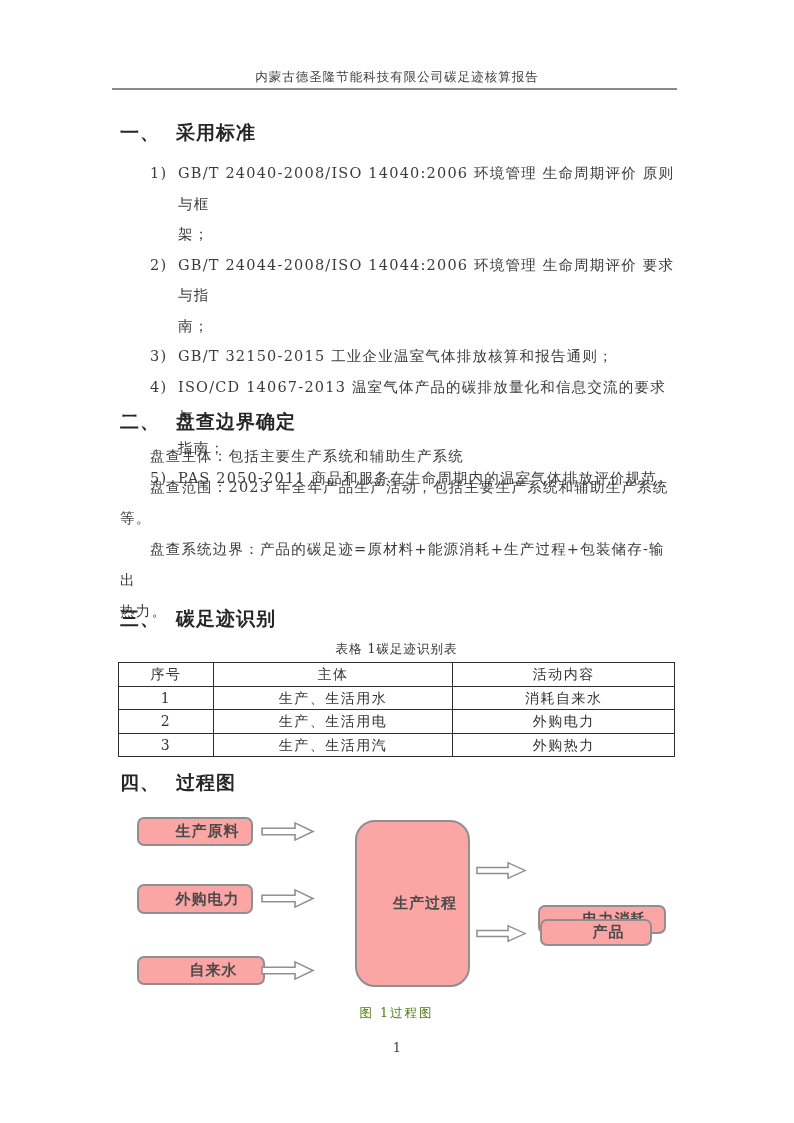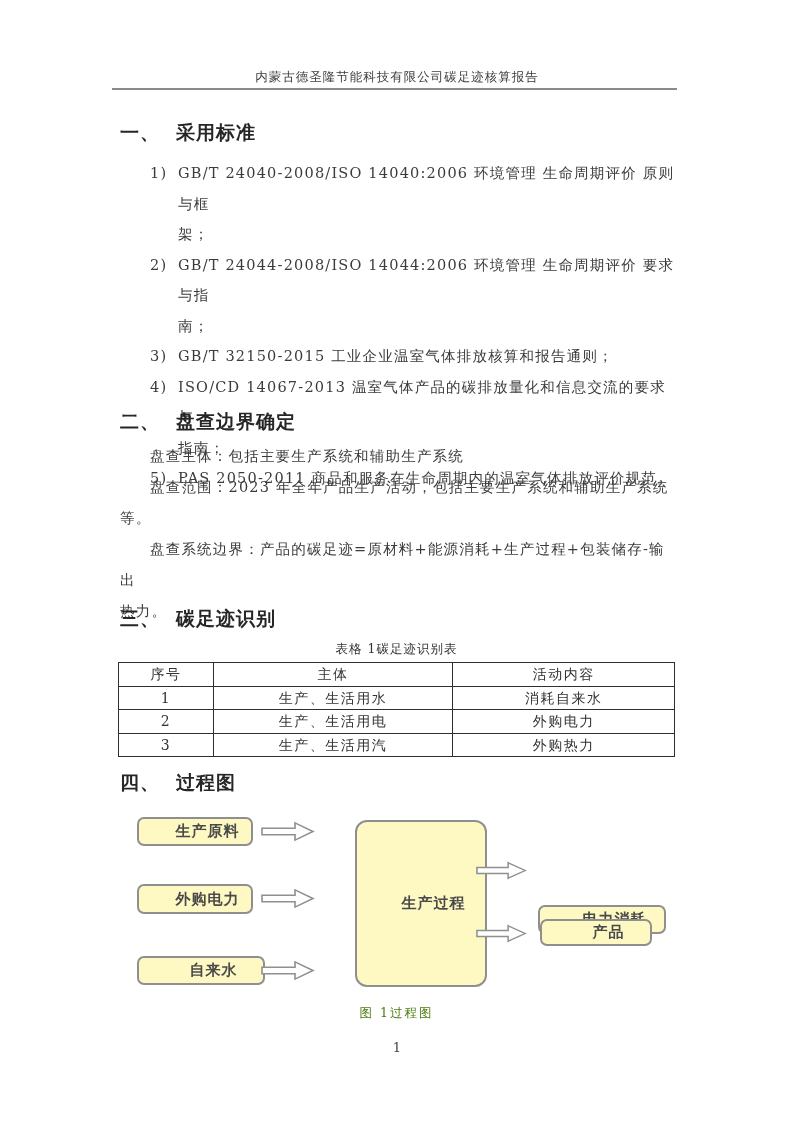--- a/index.html
+++ b/index.html
@@ -102,35 +102,35 @@
   }
   .col-no { width: 95px; }
   .col-subject { width: 240px; }
   .col-activity { width: 222px; }
 
   
   .flow-box {
     position: absolute;
     border: 2px solid #8f8f8f;
     border-radius: 7px;
-    background: #fef9c3;
+    background: #fca5a5;
     display: flex;
     align-items: center;
     justify-content: center;
     font-family: "Liberation Sans", sans-serif;
     font-weight: bold;
     font-size: 15px;
     color: #4a4a4a;
     letter-spacing: 1px;
     padding-left: 25px;
   }
   .in-1 { left: 137px; top: 800px; width: 116px; height: 29px; }
   .in-2 { left: 137px; top: 867px; width: 116px; height: 30px; }
   .in-3 { left: 137px; top: 939px; width: 128px; height: 29px; }
-  .proc { left: 355px; top: 803px; width: 132px; height: 167px; border-radius: 12px; }
+  .proc { left: 355px; top: 803px; width: 115px; height: 167px; border-radius: 20px; }
   .out-1 { left: 538px; top: 888px; width: 128px; height: 29px; }
   .out-2 { left: 540px; top: 902px; width: 112px; height: 27px; }
 
   .flow-arrow { position: absolute; }
   .fa-1 { left: 261px; top: 804px; width: 54px; height: 21px; }
   .fa-2 { left: 261px; top: 871px; width: 54px; height: 21px; }
   .fa-3 { left: 261px; top: 943px; width: 54px; height: 21px; }
   .fa-4 { left: 476px; top: 844px; width: 51px; height: 19px; }
   .fa-5 { left: 476px; top: 907px; width: 51px; height: 19px; }
   .flow-arrow svg { width: 100%; height: 100%; display: block; }

